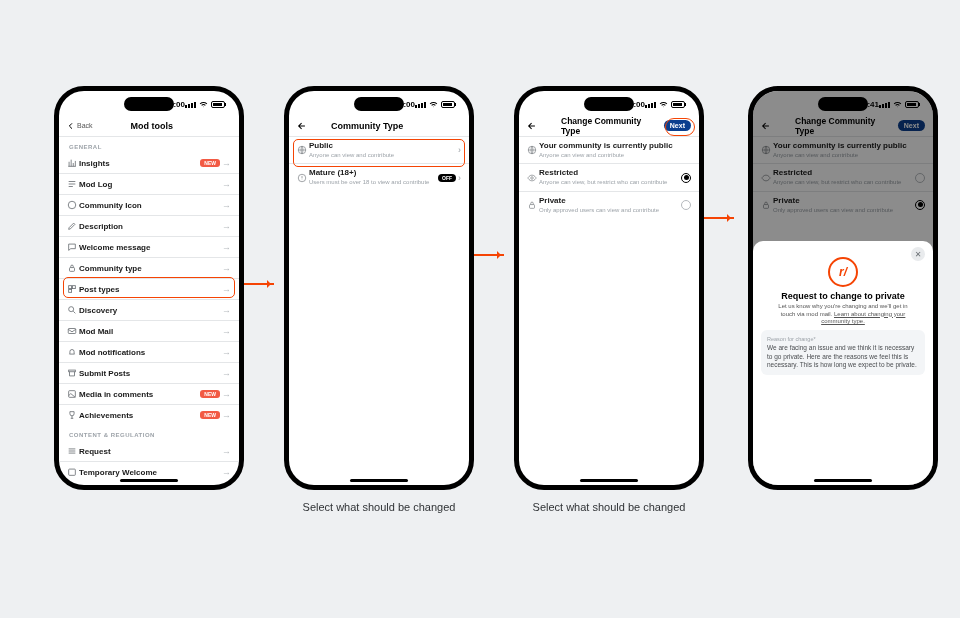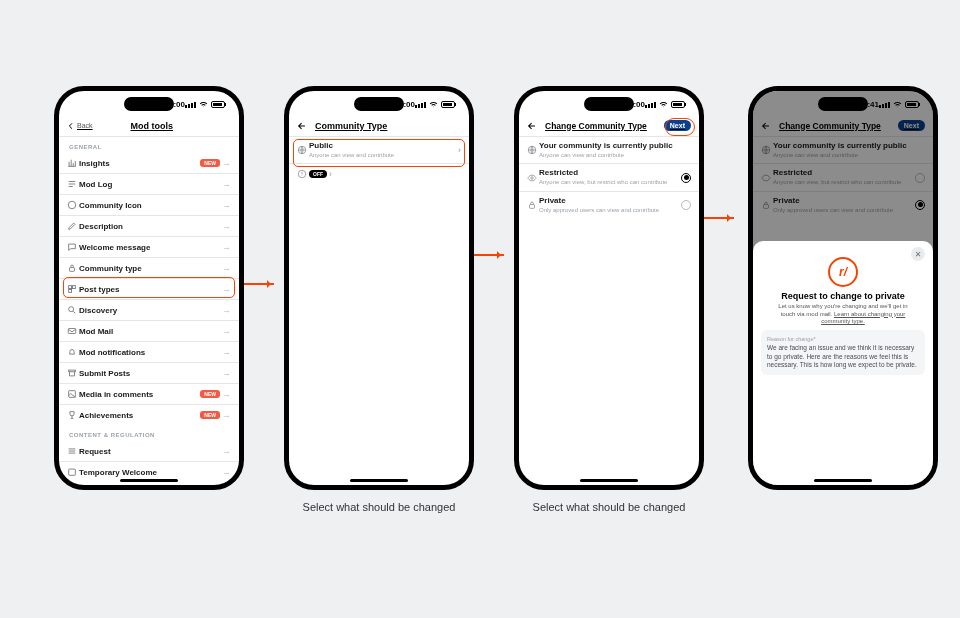--- a/index.html
+++ b/index.html
@@ -25,21 +25,21 @@
   .island{position:absolute;top:6px;left:50%;transform:translateX(-50%);width:50px;height:14px;background:#000;border-radius:10px;z-index:20;}
   .status{display:flex;justify-content:flex-end;align-items:center;font-size:8px;font-weight:600;padding:5px 14px 2px;height:24px;}
   .status .sig{display:flex;gap:1px;align-items:flex-end;}
   .status .sig span{width:2px;background:#000;display:inline-block;}
   .status .sig span:nth-child(1){height:3px}.status .sig span:nth-child(2){height:4px}.status .sig span:nth-child(3){height:5px}.status .sig span:nth-child(4){height:6px}
   .status .right{display:flex;gap:3px;align-items:center;}
   .wifi{width:9px;height:9px;}
   .batt{width:14px;height:7px;border:1px solid #000;border-radius:2px;position:relative;}
   .batt::after{content:"";position:absolute;right:-2px;top:1px;width:1px;height:3px;background:#000;}
   .batt i{position:absolute;left:1px;top:1px;bottom:1px;width:9px;background:#000;}
-  .titlebar{display:flex;align-items:center;height:22px;padding:0 8px;gap:4px;font-size:9px;font-weight:700;border-bottom:1px solid var(--border);text-decoration:underline;}
+  .titlebar{display:flex;align-items:center;height:22px;padding:0 8px;gap:20px;font-size:9px;font-weight:700;border-bottom:1px solid var(--border);}
   .titlebar .back{font-size:7px;font-weight:400;color:#555;}
   .titlebar .title{flex:1;text-align:center;}
   .titlebar .pill{background:var(--blue);color:#fff;font-size:7px;font-weight:600;padding:2px 6px;border-radius:8px;}
   .section-label{font-size:6px;letter-spacing:.5px;color:var(--grey);font-weight:700;padding:7px 10px 3px;}
   .row{display:flex;align-items:center;gap:2px;padding:5px 8px;font-size:8px;font-weight:600;color:var(--dark);border-top:1px solid var(--border);position:relative;}
   .row.first{border-top:none;}
   .row .ic{width:10px;height:10px;color:#6b7075;display:flex;align-items:center;justify-content:center;}
   .row .lbl{flex:1;}
   .row .chev{color:#b5b9bd;font-size:9px;}
   .row .badge{background:var(--new);color:#fff;font-size:5px;font-weight:700;padding:1px 4px;border-radius:3px;}
@@ -305,20 +305,21 @@
         <span class="lbl"><span>Public</span><span class="sub">Anyone can view and contribute</span></span>
         <span class="chev">›</span>
       </div>
       <div class="row two">
         <span class="ic">
             <svg width="12" height="12" viewBox="0 0 24 24">
               <circle cx="12" cy="12" r="9" stroke="currentColor" stroke-width="1.5" fill="none"></circle>
               <path d="M12 7v6m0 3v1" stroke="currentColor" stroke-width="1.5"></path>
             </svg>
           </span>
+        <span class="lbl"><span>Mature (18+)</span><span class="sub">Users must be over 18 to view and contribute</span></span>
         <span class="off">OFF</span>
         <span class="chev">›</span>
       </div>
       <div class="highlight" style="left:4px;right:4px;top:48px;height:28px;"></div>
       <div class="homebar"></div>
     </div>
     <div class="caption">Select what should be changed</div>
   </div>
 
   <div class="col col3">

